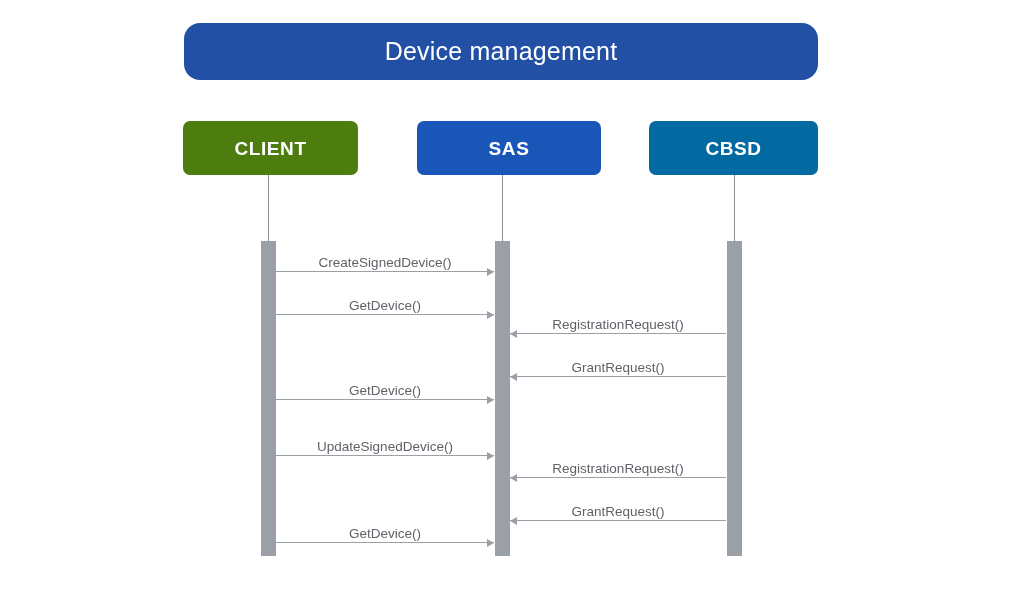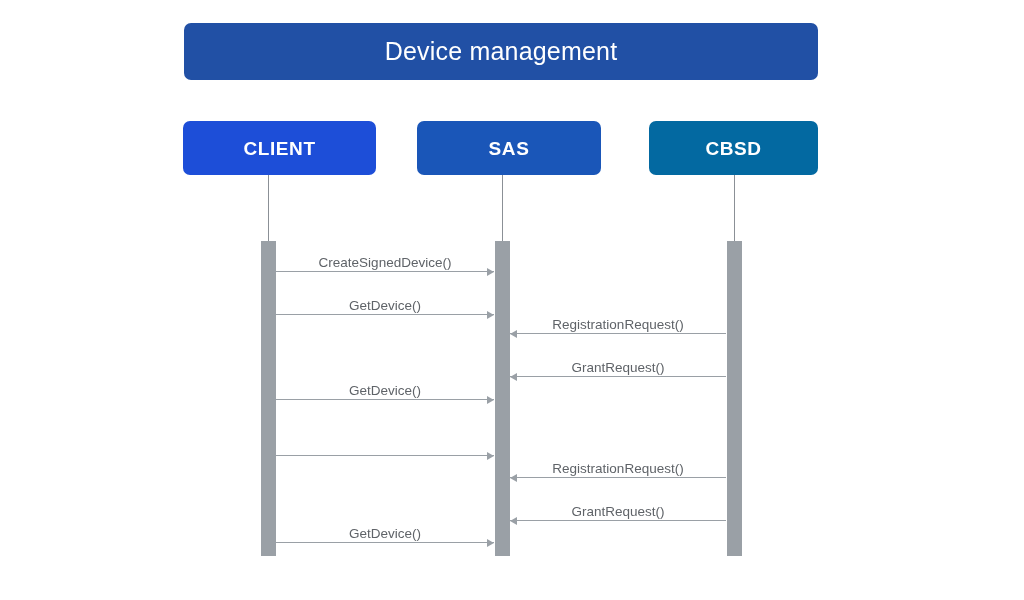--- a/index.html
+++ b/index.html
@@ -21,21 +21,21 @@
     height: 600px;
   }
 
   
   .title-banner {
     position: absolute;
     left: 184px;
     top: 23px;
     width: 634px;
     height: 57px;
-    border-radius: 7px;
+    border-radius: 16px;
     display: flex;
     align-items: center;
     justify-content: center;
     box-sizing: border-box;
   }
   .title-banner-text {
     color: #ffffff;
     font-size: 25px;
     font-weight: 400;
     letter-spacing: 0.2px;
@@ -119,21 +119,21 @@
 </head>
 <body>
 
 <div id="diagram-root">
 
   <div class="title-banner" style="background: rgb(33, 80, 165);">
     <span class="title-banner-text">Device management</span>
   </div>
 
   <div id="layers">
-      <div class="participant-box" style="left: 183px; width: 193px; background: #1d4ed8;">
+      <div class="participant-box" style="left: 183px; width: 175px; background: #4d7c0f;">
         <span class="participant-label">CLIENT</span>
       </div>
       <div class="lifeline-stem" style="left: 268px; top: 175px; height: 66px; background: rgb(139, 144, 150);"></div>
       <div class="activation-bar" style="left: 261px; top: 241px; height: 315px; background: rgb(154, 160, 166);"></div>
       <div class="participant-box" style="left: 417px; width: 184px; background: rgb(26, 86, 184);">
         <span class="participant-label">SAS</span>
       </div>
       <div class="lifeline-stem" style="left: 502px; top: 175px; height: 66px; background: rgb(139, 144, 150);"></div>
       <div class="activation-bar" style="left: 495px; top: 241px; height: 315px; background: rgb(154, 160, 166);"></div>
       <div class="participant-box" style="left: 649px; width: 169px; background: #0369a1;">
@@ -160,20 +160,21 @@
         <div class="message-label" style="color: rgb(95, 99, 104);">GrantRequest()</div>
         <div class="message-line"></div>
         <div class="arrowhead left"></div>
       </div>
       <div class="message" style="left: 276px; width: 218px; top: 370px;">
         <div class="message-label" style="color: rgb(95, 99, 104);">GetDevice()</div>
         <div class="message-line"></div>
         <div class="arrowhead right"></div>
       </div>
       <div class="message" style="left: 276px; width: 218px; top: 426px;">
+        <div class="message-label" style="color: rgb(95, 99, 104);">UpdateSignedDevice()</div>
         <div class="message-line"></div>
         <div class="arrowhead right"></div>
       </div>
       <div class="message" style="left: 510px; width: 216px; top: 448px;">
         <div class="message-label" style="color: rgb(95, 99, 104);">RegistrationRequest()</div>
         <div class="message-line"></div>
         <div class="arrowhead left"></div>
       </div>
       <div class="message" style="left: 510px; width: 216px; top: 491px;">
         <div class="message-label" style="color: rgb(95, 99, 104);">GrantRequest()</div>

